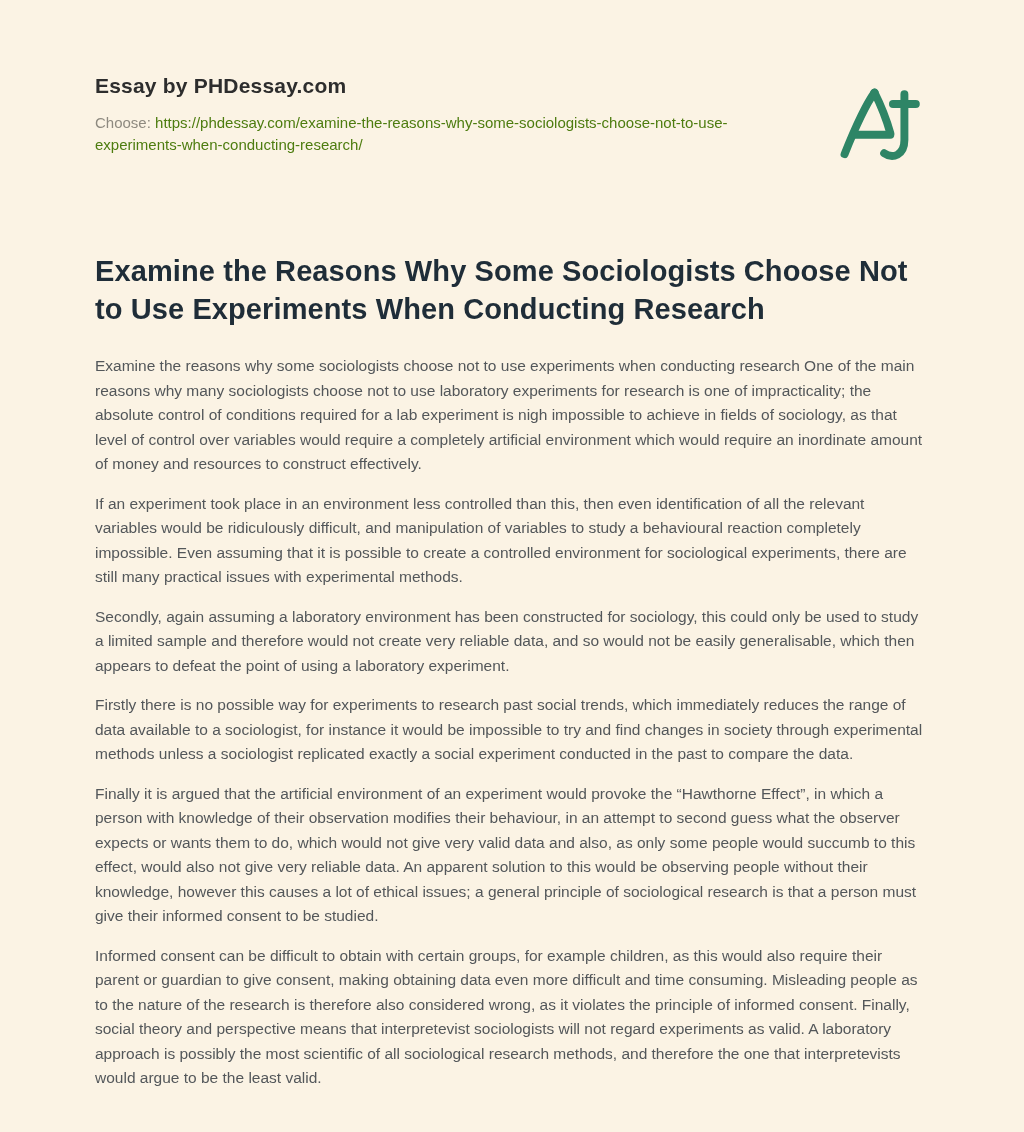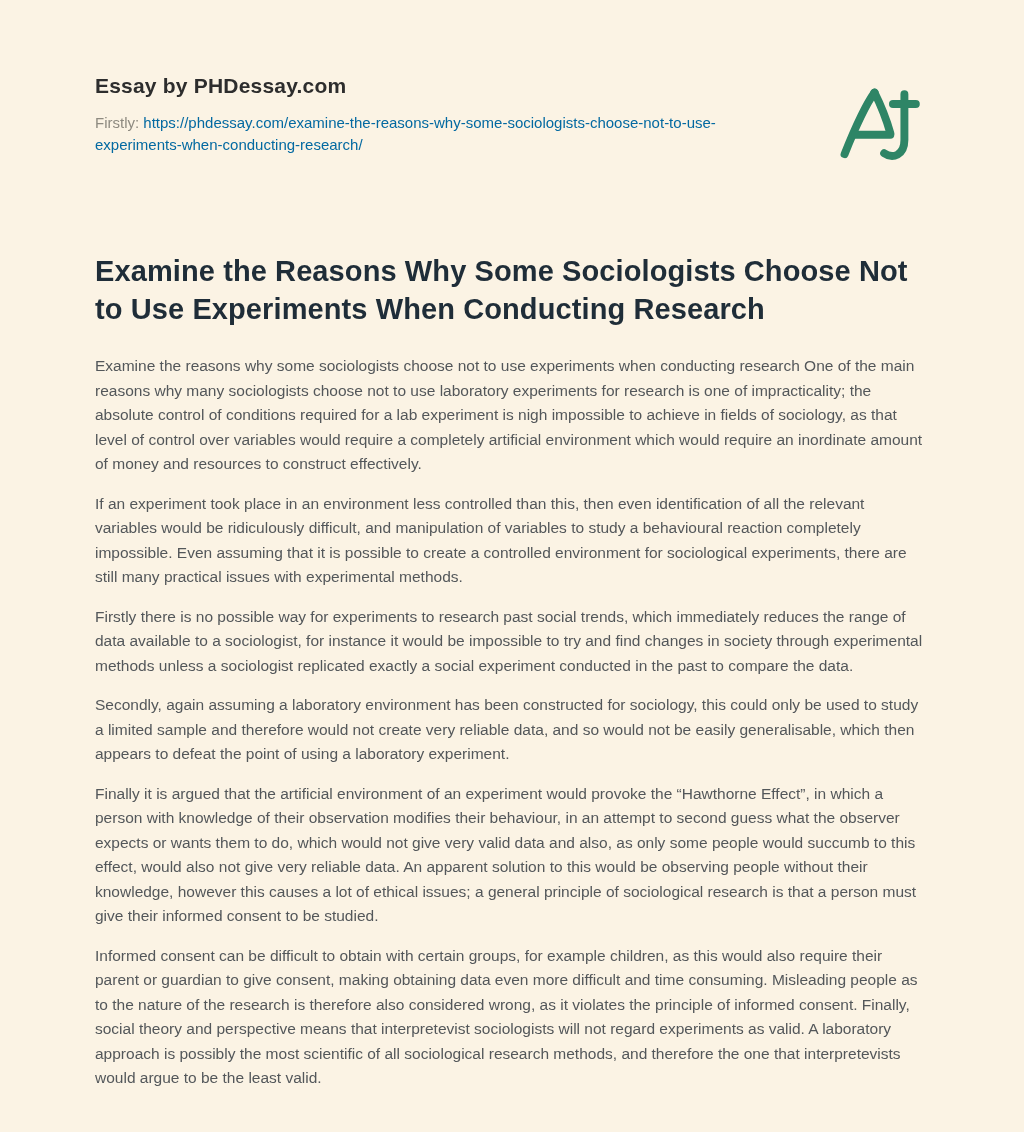--- a/index.html
+++ b/index.html
@@ -31,21 +31,21 @@
     letter-spacing: 0.2px;
   }
   .source {
     margin-top: 14px;
     max-width: 660px;
     font-size: 15px;
     line-height: 22px;
     color: #8E8A80;
   }
   .source a {
-    color: #0369a1;
+    color: #4d7c0f;
     text-decoration: none;
     cursor: pointer;
     word-break: break-word;
   }
   .logo {
     color: #2E8566;
     margin-top: 8px;
     margin-right: 2px;
     flex: 0 0 auto;
   }
@@ -67,21 +67,21 @@
 </head>
 <body>
 
 <div class="page">
   <div class="content">
 
     <div class="header">
       <div class="header-left">
         <div class="site-title">Essay by PHDessay.com</div>
         <div class="source">
-          <span>Firstly:</span>
+          <span>Choose:</span>
           <a href="#">https://phdessay.com/examine-the-reasons-why-some-sociologists-choose-not-to-use-experiments-when-conducting-research/</a>
         </div>
       </div>
 
       <div class="logo">
         <svg viewBox="0 0 100 100" width="88" height="88" aria-hidden="true">
           <g fill="none" stroke="currentColor" stroke-width="9" stroke-linecap="round">
             <path d="M12 82 C 24 52 36 26 46 12"></path>
             <path d="M46 12 C 54 28 60 44 64 58"></path>
             <path d="M24 60 L 64 60"></path>
@@ -90,20 +90,20 @@
           </g>
         </svg>
       </div>
     </div>
 
     <h1 class="essay-title">Examine the Reasons Why Some Sociologists Choose Not to Use Experiments When Conducting Research</h1>
 
     <div class="body-text">
         <p class="para">Examine the reasons why some sociologists choose not to use experiments when conducting research One of the main reasons why many sociologists choose not to use laboratory experiments for research is one of impracticality; the absolute control of conditions required for a lab experiment is nigh impossible to achieve in fields of sociology, as that level of control over variables would require a completely artificial environment which would require an inordinate amount of money and resources to construct effectively.</p>
         <p class="para">If an experiment took place in an environment less controlled than this, then even identification of all the relevant variables would be ridiculously difficult, and manipulation of variables to study a behavioural reaction completely impossible. Even assuming that it is possible to create a controlled environment for sociological experiments, there are still many practical issues with experimental methods.</p>
+        <p class="para">Secondly, again assuming a laboratory environment has been constructed for sociology, this could only be used to study a limited sample and therefore would not create very reliable data, and so would not be easily generalisable, which then appears to defeat the point of using a laboratory experiment.</p>
         <p class="para">Firstly there is no possible way for experiments to research past social trends, which immediately reduces the range of data available to a sociologist, for instance it would be impossible to try and find changes in society through experimental methods unless a sociologist replicated exactly a social experiment conducted in the past to compare the data.</p>
-        <p class="para">Secondly, again assuming a laboratory environment has been constructed for sociology, this could only be used to study a limited sample and therefore would not create very reliable data, and so would not be easily generalisable, which then appears to defeat the point of using a laboratory experiment.</p>
         <p class="para">Finally it is argued that the artificial environment of an experiment would provoke the “Hawthorne Effect”, in which a person with knowledge of their observation modifies their behaviour, in an attempt to second guess what the observer expects or wants them to do, which would not give very valid data and also, as only some people would succumb to this effect, would also not give very reliable data. An apparent solution to this would be observing people without their knowledge, however this causes a lot of ethical issues; a general principle of sociological research is that a person must give their informed consent to be studied.</p>
         <p class="para">Informed consent can be difficult to obtain with certain groups, for example children, as this would also require their parent or guardian to give consent, making obtaining data even more difficult and time consuming. Misleading people as to the nature of the research is therefore also considered wrong, as it violates the principle of informed consent. Finally, social theory and perspective means that interpretevist sociologists will not regard experiments as valid. A laboratory approach is possibly the most scientific of all sociological research methods, and therefore the one that interpretevists would argue to be the least valid.</p>
       </div>
 
   </div>
 </div>
 
 </body></html>

